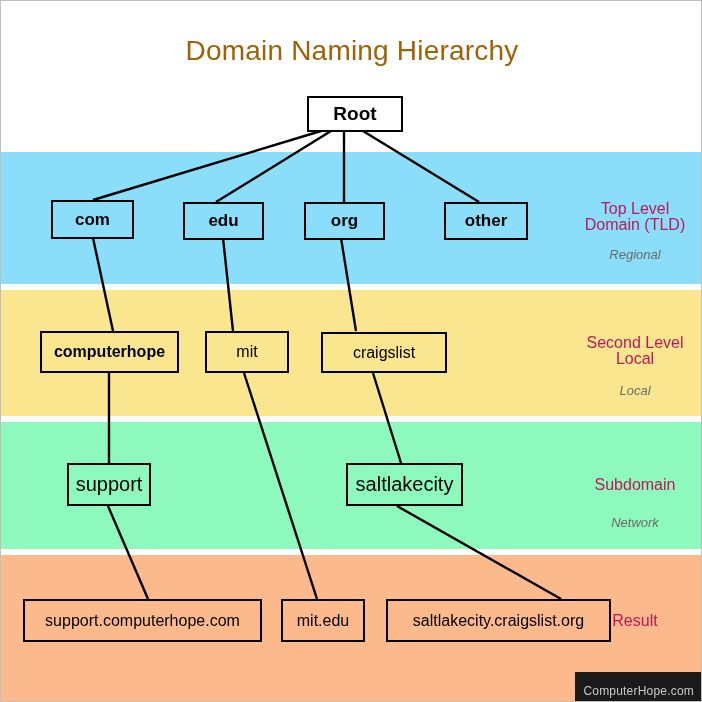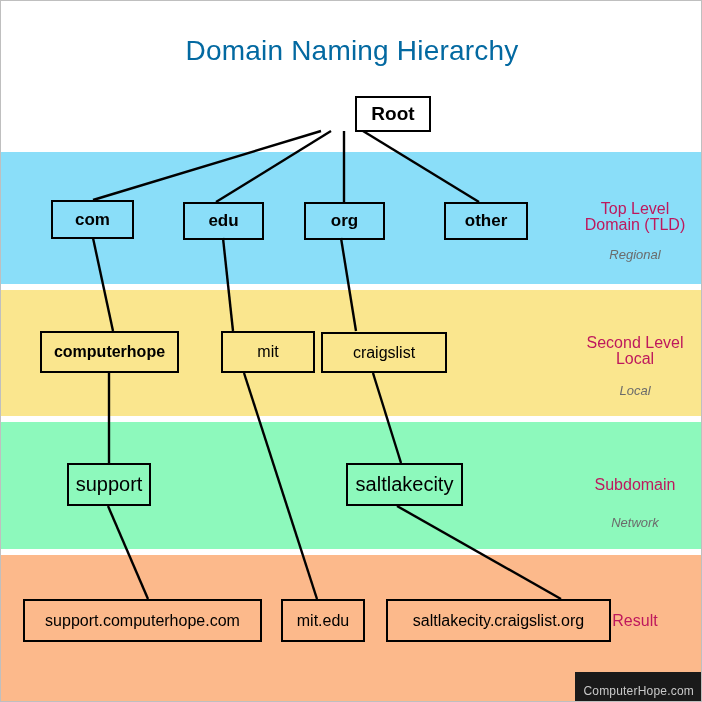--- a/index.html
+++ b/index.html
@@ -30,21 +30,21 @@
   #band-result{ top: 554px; height: 148px; background: #FCB98B; }
 
   
   #diagram-title {
     position: absolute;
     top: 34px;
     left: 0;
     width: 702px;
     text-align: center;
     font-size: 28px;
-    color: #0369a1;
+    color: #a16207;
     letter-spacing: 0.2px;
   }
 
   
   #connector-layer {
     position: absolute;
     top: 0; left: 0;
     width: 702px;
     height: 702px;
   }
@@ -128,29 +128,29 @@
 
       <line x1="108" y1="372" x2="108" y2="462"></line>
       <line x1="372" y1="372" x2="400" y2="462"></line>
 
       <line x1="107" y1="505" x2="147" y2="598"></line>
       <line x1="243" y1="372" x2="316" y2="598"></line>
       <line x1="396" y1="505" x2="560" y2="598"></line>
     </g>
   </svg>
 
-  <div class="node root-node" style="left:306px; top:95px; width:76px; height:36px;margin-left:48px;">Root</div>
+  <div class="node root-node" style="left:306px; top:95px; width:96px; height:36px;">Root</div>
 
   <div class="node tld-node" style="left:50px;  top:199px; width:83px; height:39px;">com</div>
   <div class="node tld-node" style="left:182px; top:201px; width:81px; height:38px;">edu</div>
   <div class="node tld-node" style="left:303px; top:201px; width:81px; height:38px;">org</div>
   <div class="node tld-node" style="left:443px; top:201px; width:84px; height:38px;">other</div>
 
   <div class="node sld-node" style="left:39px;  top:330px; width:139px; height:42px;font-weight:bold;">computerhope</div>
-  <div class="node sld-node" style="left:220px; top:330px; width:94px;  height:42px;">mit</div>
+  <div class="node sld-node" style="left:204px; top:330px; width:84px;  height:42px;">mit</div>
   <div class="node sld-node" style="left:320px; top:331px; width:126px; height:41px;">craigslist</div>
 
   <div class="node sub-node" style="left:66px;  top:462px; width:84px;  height:43px;">support</div>
   <div class="node sub-node" style="left:345px; top:462px; width:117px; height:43px;">saltlakecity</div>
 
   <div class="node result-node" style="left:22px;  top:598px; width:239px; height:43px;">support.computerhope.com</div>
   <div class="node result-node" style="left:280px; top:598px; width:84px;  height:43px;">mit.edu</div>
   <div class="node result-node" style="left:385px; top:598px; width:225px; height:43px;">saltlakecity.craigslist.org</div>
 
   <div class="band-label" style="left:570px; top:200px; width:128px;">Top Level</div>

